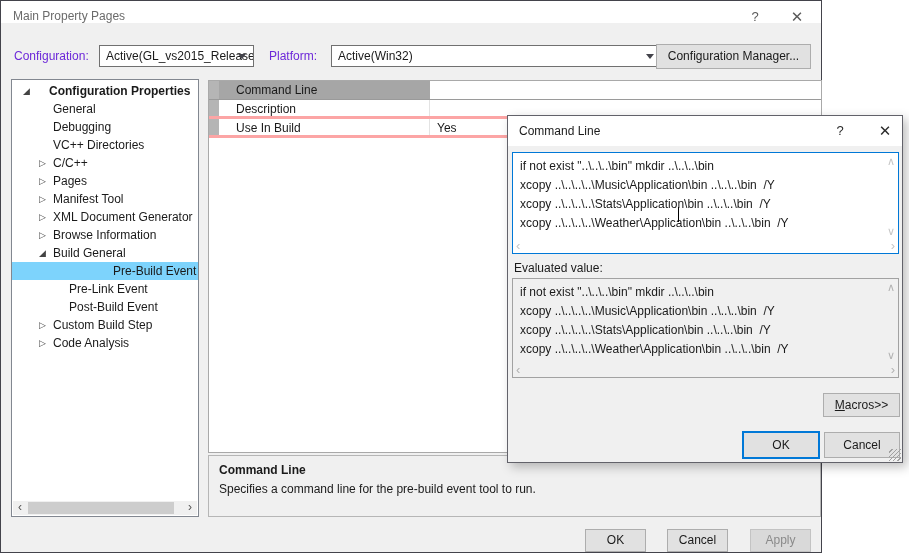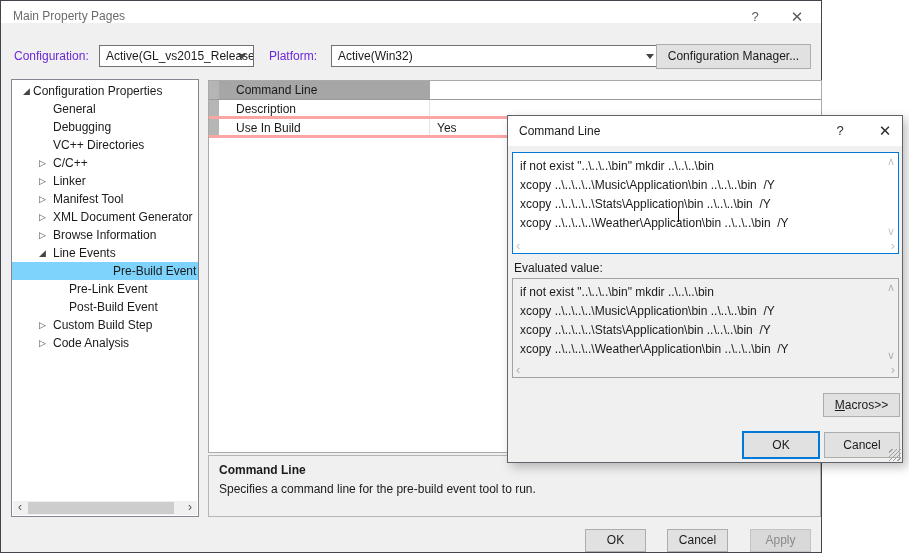--- a/index.html
+++ b/index.html
@@ -26,21 +26,21 @@
   .btn{background:#e1e1e1;border:1px solid #adadad;box-sizing:border-box;
        text-align:center;color:#1a1a1a;cursor:default;}
   .btn-lbl{display:block;line-height:21px;}
 
   
   .tree{left:10px;top:78px;width:188px;height:438px;background:#ffffff;
         border:1px solid #828790;box-sizing:border-box;overflow:hidden;}
   .titem{position:relative;height:18px;line-height:18px;white-space:nowrap;}
   .titem.sel{background:#7dd3fc;padding-left:44px;}
   .titem .exp{position:absolute;top:0;font-size:9px;line-height:18px;color:#444;}
-  .titem.lvl0 .exp{left:11px;} .titem.lvl0 .tlabel{margin-left:21px;}
+  .titem.lvl0 .exp{left:11px;} .titem.lvl0 .tlabel{margin-left:37px;font-weight:bold;}
   .titem.lvl1 .exp{left:27px;} .titem.lvl1 .tlabel{margin-left:41px;}
   .titem.lvl2 .tlabel{margin-left:57px;}
   .tree-scroll{position:absolute;left:1px;right:1px;bottom:1px;height:14px;background:#f0f0f0;}
   .tree-scroll .sarr{position:absolute;top:0;width:12px;line-height:13px;text-align:center;
                      color:#555;font-size:12px;}
   .tree-scroll .thumb{position:absolute;left:15px;top:1px;width:146px;height:12px;background:#cdcdcd;}
 
   
   .grid{left:207px;top:79px;width:614px;height:373px;background:#ffffff;
         border:1px solid #a9a9a9;box-sizing:border-box;}
@@ -119,25 +119,25 @@
     <span class="btn-lbl" style="line-height:23px;">Configuration Manager...</span>
   </div>
 
   <div class="abs tree">
     <div style="padding-top:2px;">
       <div class="titem lvl0"><span class="exp">◢</span><span class="tlabel">Configuration Properties</span></div>
       <div class="titem lvl2"><span class="tlabel" style="margin-left:41px;">General</span></div>
       <div class="titem lvl2"><span class="tlabel" style="margin-left:41px;">Debugging</span></div>
       <div class="titem lvl2"><span class="tlabel" style="margin-left:41px;">VC++ Directories</span></div>
       <div class="titem lvl1"><span class="exp">▷</span><span class="tlabel">C/C++</span></div>
-      <div class="titem lvl1"><span class="exp">▷</span><span class="tlabel">Linker</span></div>
+      <div class="titem lvl1"><span class="exp">▷</span><span class="tlabel">Pages</span></div>
       <div class="titem lvl1"><span class="exp">▷</span><span class="tlabel">Manifest Tool</span></div>
       <div class="titem lvl1"><span class="exp">▷</span><span class="tlabel">XML Document Generator</span></div>
       <div class="titem lvl1"><span class="exp">▷</span><span class="tlabel">Browse Information</span></div>
-      <div class="titem lvl1"><span class="exp">◢</span><span class="tlabel">Line Events</span></div>
+      <div class="titem lvl1"><span class="exp">◢</span><span class="tlabel">Build General</span></div>
       <div class="titem lvl2 sel"><span class="tlabel">Pre-Build Event</span></div>
       <div class="titem lvl2"><span class="tlabel">Pre-Link Event</span></div>
       <div class="titem lvl2"><span class="tlabel">Post-Build Event</span></div>
       <div class="titem lvl1"><span class="exp">▷</span><span class="tlabel">Custom Build Step</span></div>
       <div class="titem lvl1"><span class="exp">▷</span><span class="tlabel">Code Analysis</span></div>
     </div>
     <div class="tree-scroll">
       <span class="sarr" style="left:1px;">‹</span>
       <div class="thumb"></div>
       <span class="sarr" style="right:1px;">›</span>

